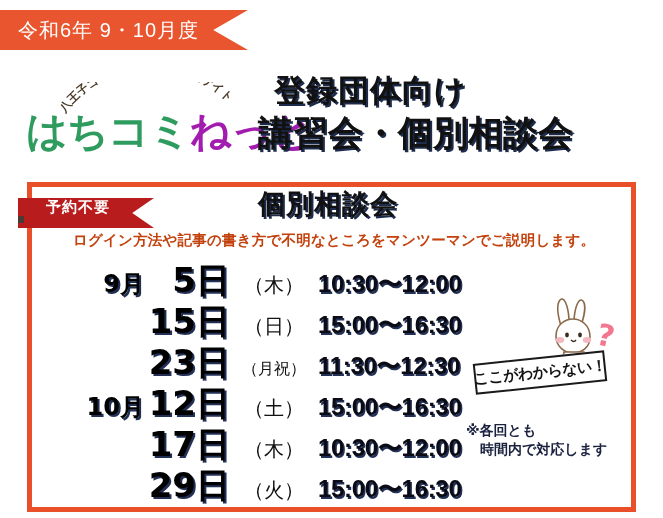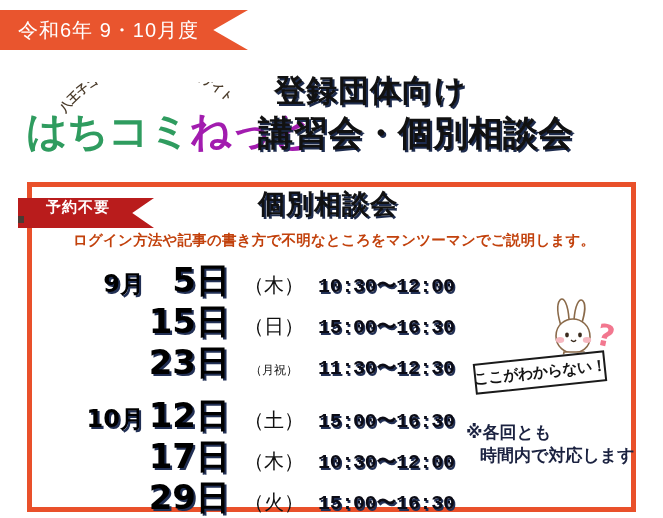--- a/index.html
+++ b/index.html
@@ -189,21 +189,21 @@
     top: 258px;
     width: 420px;
   }
   .sched-row {
     display: flex;
     align-items: baseline;
     height: 41px;
     white-space: nowrap;
   }
   .sched-row.gap-month {
-    margin-top: 12px;
+    margin-top: 0;
   }
   .col-month {
     width: 96px;
     text-align: right;
     font-family: "DejaVu Sans", "Liberation Sans", sans-serif;
     font-size: 24px;
     font-weight: bold;
     color: #000000;
     text-shadow: 2px 2px 0 #223055;
   }
@@ -218,27 +218,27 @@
   }
   .col-dow {
     width: 88px;
     text-align: center;
     font-family: "DejaVu Sans", "Liberation Sans", sans-serif;
     font-size: 20px;
     font-weight: normal;
     color: #111111;
   }
   .col-dow.small {
-    font-size: 12px;
+    font-size: 16px;
   }
   .col-time {
     width: 150px;
     text-align: left;
-    font-family: Liberation Mono, monospace;
-    font-size: 20px;
+    font-family: Liberation Sans, sans-serif;
+    font-size: 24px;
     font-weight: bold;
     color: #0b0b15;
     text-shadow: 1.5px 1.5px 0 #223055;
     letter-spacing: -0.3px;
   }
 
   
   .rabbit {
     position: absolute;
     left: 534px;
@@ -278,21 +278,21 @@
     color: #f2778f;
     transform: rotate(12deg);
   }
 
   
   .note {
     position: absolute;
     left: 466px;
     top: 421px;
     font-family: "DejaVu Sans", "Liberation Sans", sans-serif;
-    font-size: 17px;
+    font-size: 14px;
     font-weight: bold;
     color: #1b2240;
     line-height: 1.35;
   }
   .note .l2 {
     padding-left: 14px;
   }
 </style>
 </head>
 <body>

